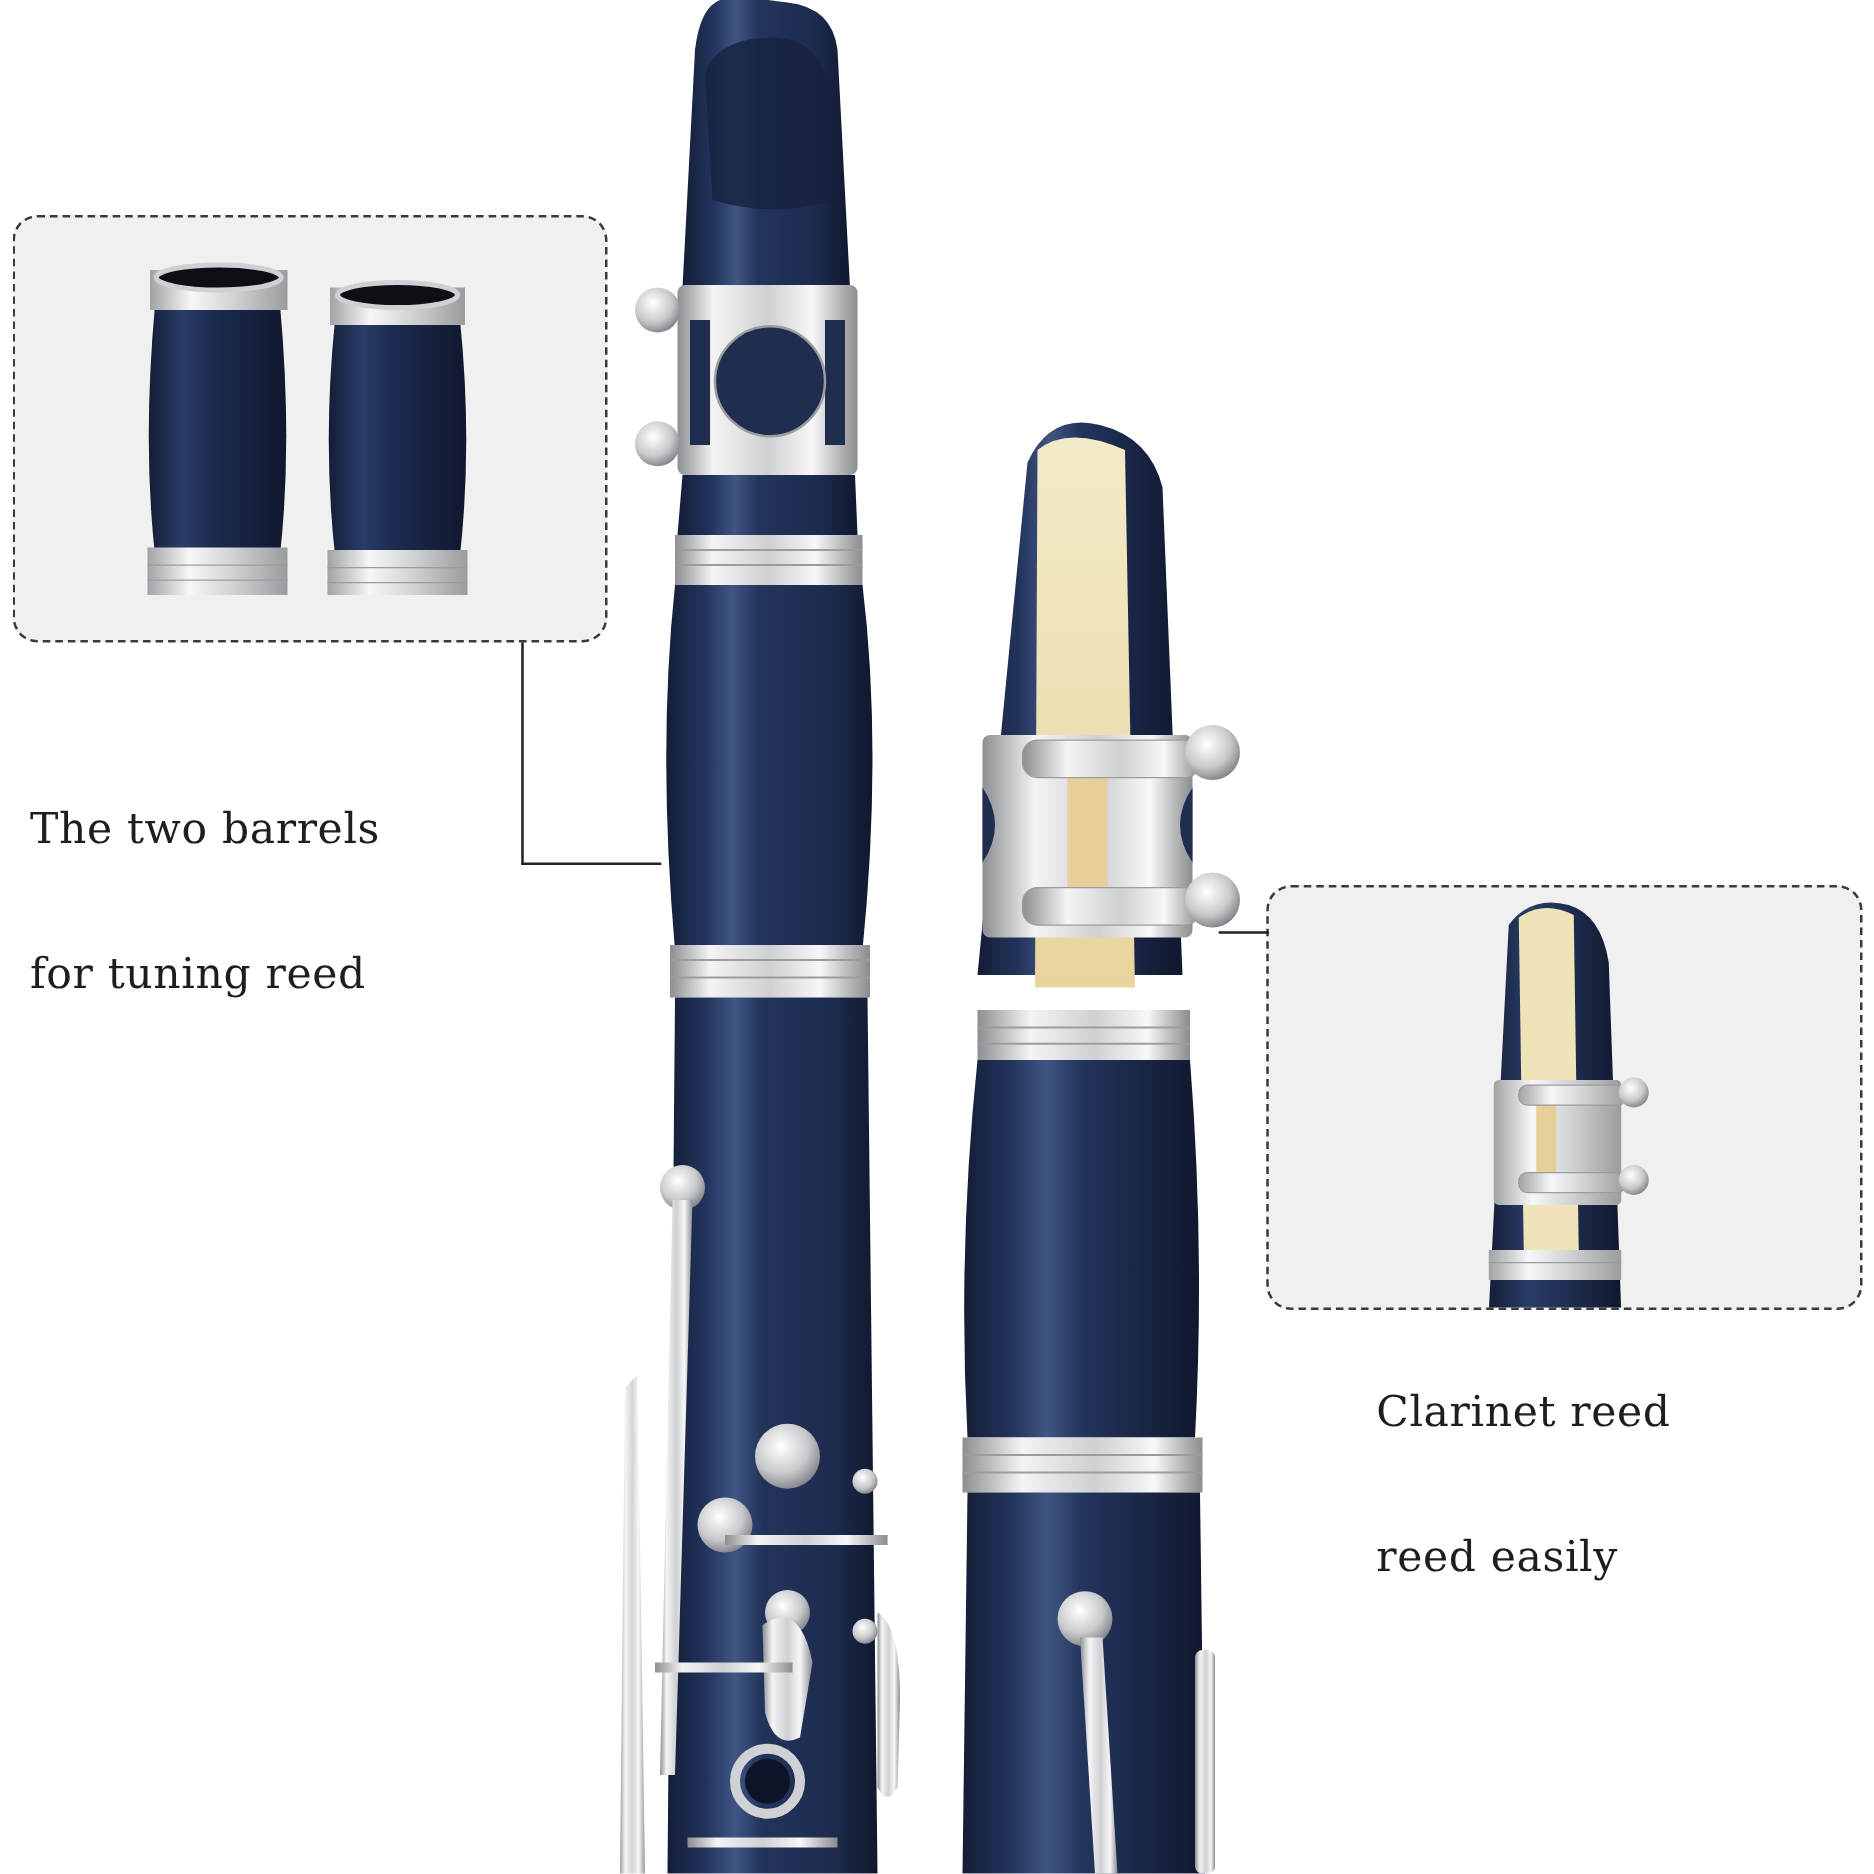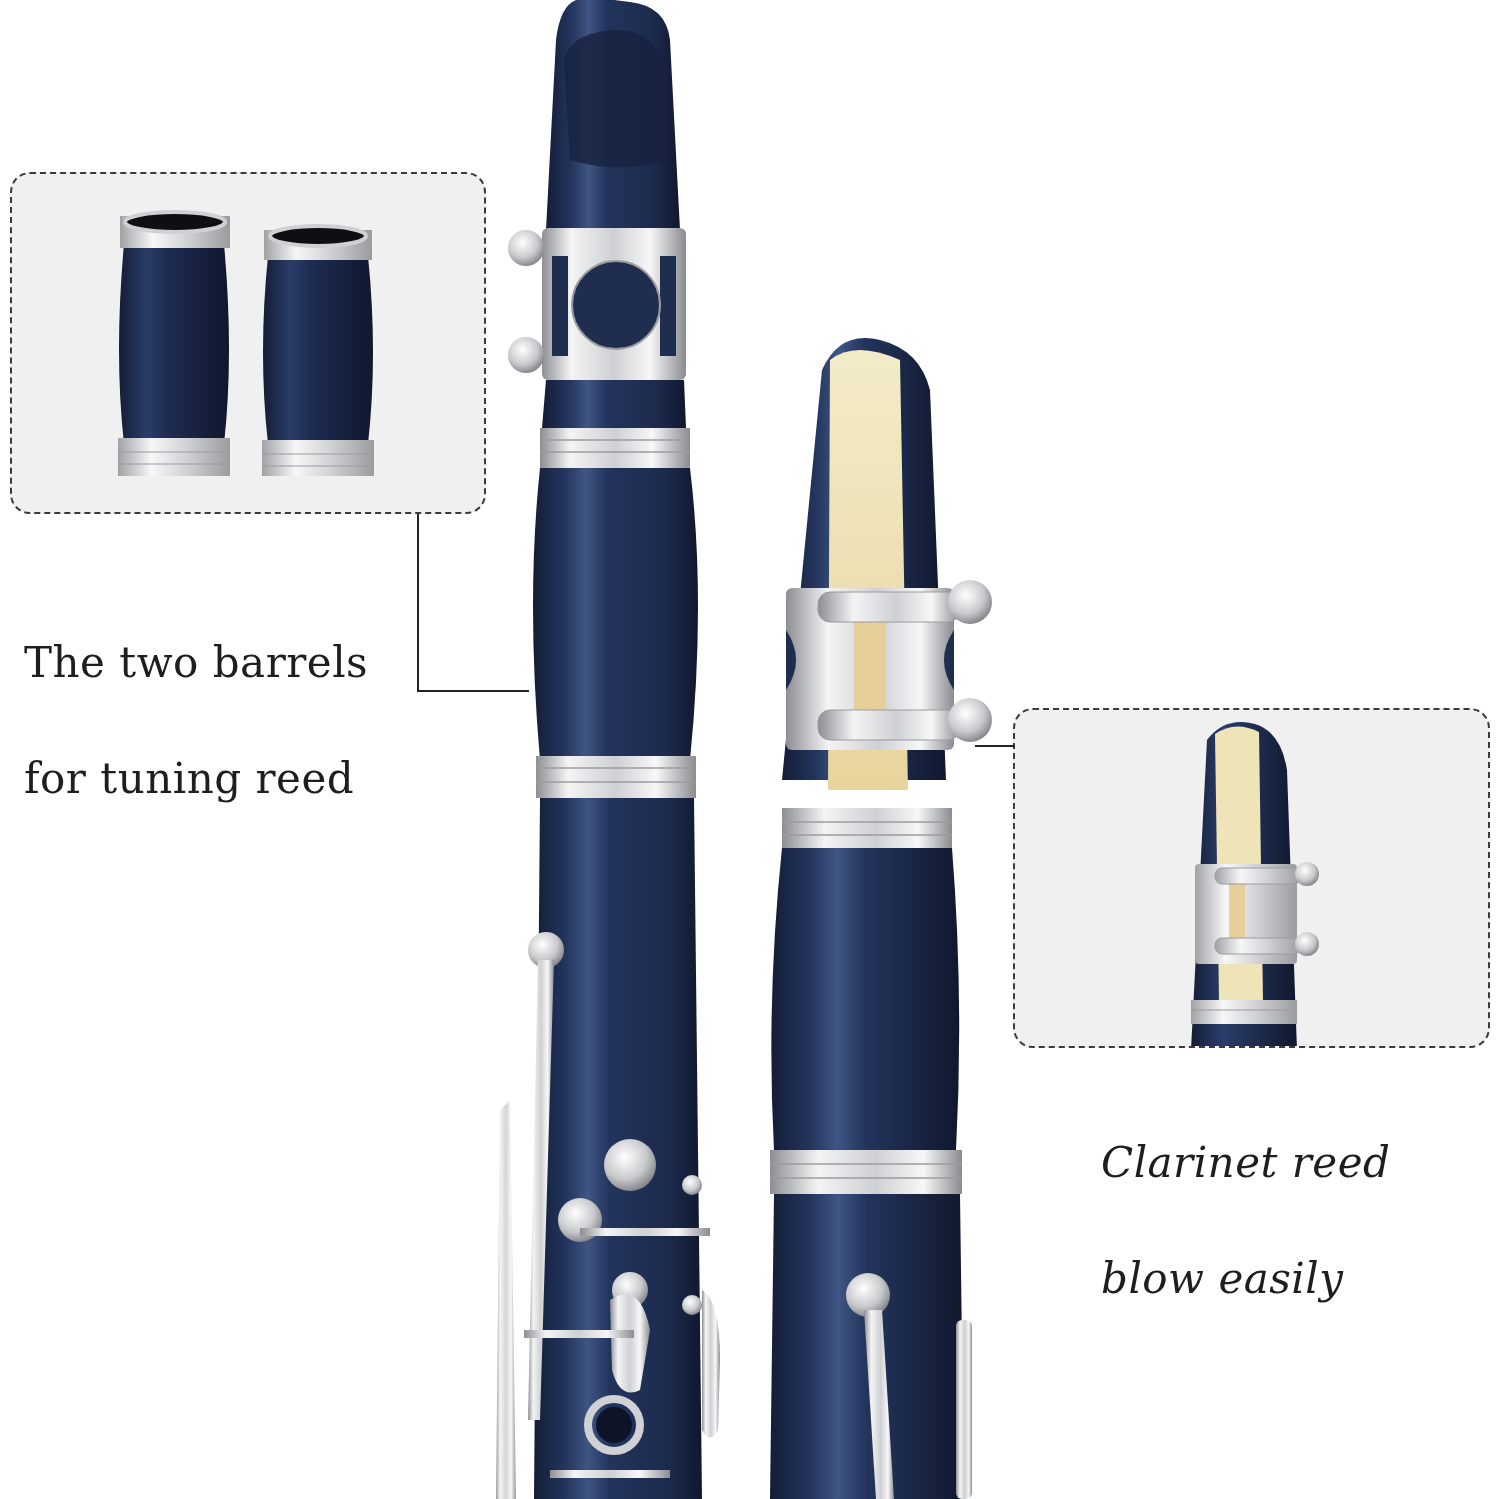--- a/index.html
+++ b/index.html
@@ -14,21 +14,21 @@
       background: #f0f0f0;
       border: 2.5px dashed #3a3a3a;
       border-radius: 20px;
       box-sizing: border-box;
       overflow: hidden;
     }
     .caption {
       position: absolute;
       color: #1e1e1e;
       font-family: "DejaVu Serif", "Liberation Serif", serif;
-      font-size: 42px;
+      font-size: 34px;
       line-height: 58px;
       letter-spacing: 0.5px;
       white-space: pre-line;
       font-weight: 500;
     }
     .leader { position: absolute; background: #222; }
     svg { display: block; }
   </style>
 </head>
 <body>
@@ -225,16 +225,16 @@
     <rect x="200" y="228" width="86" height="16" rx="7" fill="url(#silverC)" stroke="#9a9ca0"></rect>
     <circle cx="292" cy="164" r="12" fill="url(#keyC)"></circle>
     <circle cx="292" cy="234" r="12" fill="url(#keyC)"></circle>
     <rect x="176" y="290" width="106" height="24" fill="url(#silverC)"></rect>
     <line x1="176" y1="300" x2="282" y2="300" stroke="#9a9ca0"></line>
   </svg>
 </div>
 
 <div class="leader" style="left:975px; top:745px; width:40px; height:2px;"></div>
 
-<div class="caption" style="left:1101px; top:1076px;font-style:italic;">
+<div class="caption" style="left:1101px; top:1043px;">
   <div>Clarinet reed</div>
-  <div>blow easily</div>
+  <div>reed easily</div>
 </div>
 
 </body></html>

